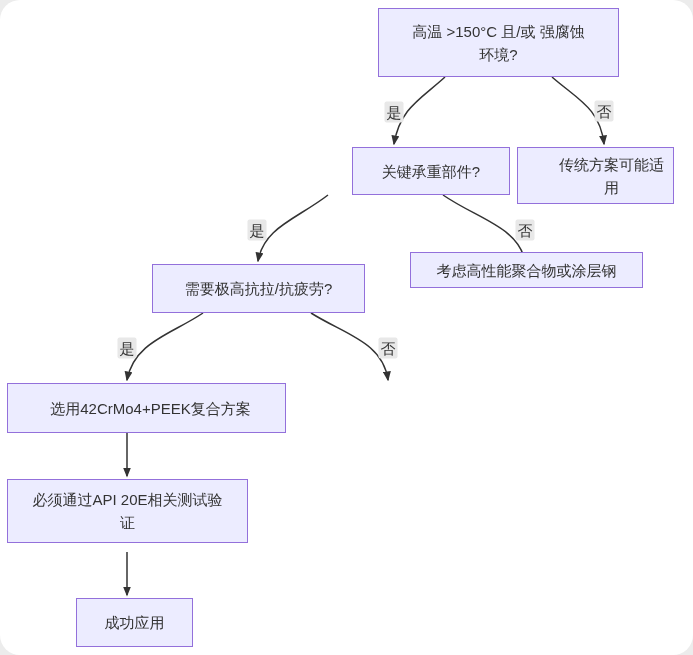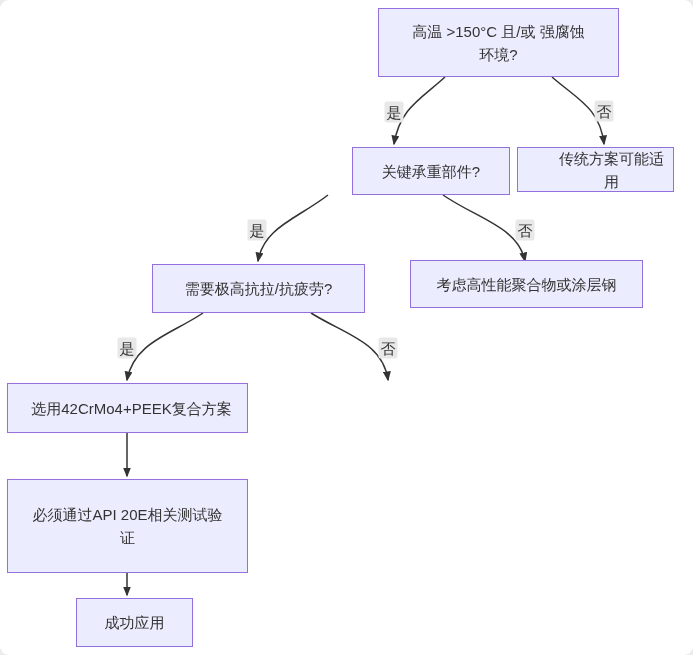--- a/index.html
+++ b/index.html
@@ -6,21 +6,21 @@
     margin: 0;
     padding: 0;
     background: #ececec;
     font-family: "Liberation Sans", "DejaVu Sans", sans-serif;
   }
   .card {
     position: relative;
     width: 693px;
     height: 655px;
     background: #ffffff;
-    border-radius: 9px;
+    border-radius: 20px;
     overflow: hidden;
   }
   .edges-svg {
     position: absolute;
     left: 0;
     top: 0;
     width: 693px;
     height: 655px;
     pointer-events: none;
   }
@@ -53,26 +53,26 @@
     background: var(--edge-label-bg, #E8E8E8);
     color: var(--text, #333333);
     font-size: 15px;
     line-height: 21px;
     padding: 0 2px;
     border-radius: 2px;
   }
   
   .n-env      { left: 378px; top: 8px;   width: 241px; height: 69px; }
   .n-load     { left: 312px; top: 147px; width: 158px; height: 48px; margin-left: 40px; }
-  .n-trad     { left: 517px; top: 147px; width: 157px; height: 45px; padding-left: 40px; }
+  .n-trad     { left: 517px; top: 147px; width: 157px; height: 57px; padding-left: 40px; }
   .n-strength { left: 152px; top: 264px; width: 213px; height: 49px; }
-  .n-polymer  { left: 410px; top: 260px; width: 233px; height: 48px; text-align: center; }
-  .n-composite{ left: 7px;   top: 383px; width: 241px; height: 50px; padding-left: 16px; }
+  .n-polymer  { left: 410px; top: 252px; width: 233px; height: 36px; text-align: center; }
+  .n-composite{ left: 7px;   top: 383px; width: 279px; height: 50px; padding-left: 16px; }
   .n-alloys   { left: 293px; top: 383px; width: 190px; height: 50px; }
-  .n-api      { left: 7px;   top: 479px; width: 241px; height: 94px; }
+  .n-api      { left: 7px;   top: 479px; width: 241px; height: 64px; }
   .n-success  { left: 76px;  top: 598px; width: 117px; height: 49px; }
   
   .l-1 { left: 394px; top: 112px; }
   .l-2 { left: 604px; top: 111px; }
   .l-3 { left: 257px; top: 230px; }
   .l-4 { left: 525px; top: 230px; }
   .l-5 { left: 127px; top: 348px; }
   .l-6 { left: 388px; top: 348px; }
 </style>
 </head>

